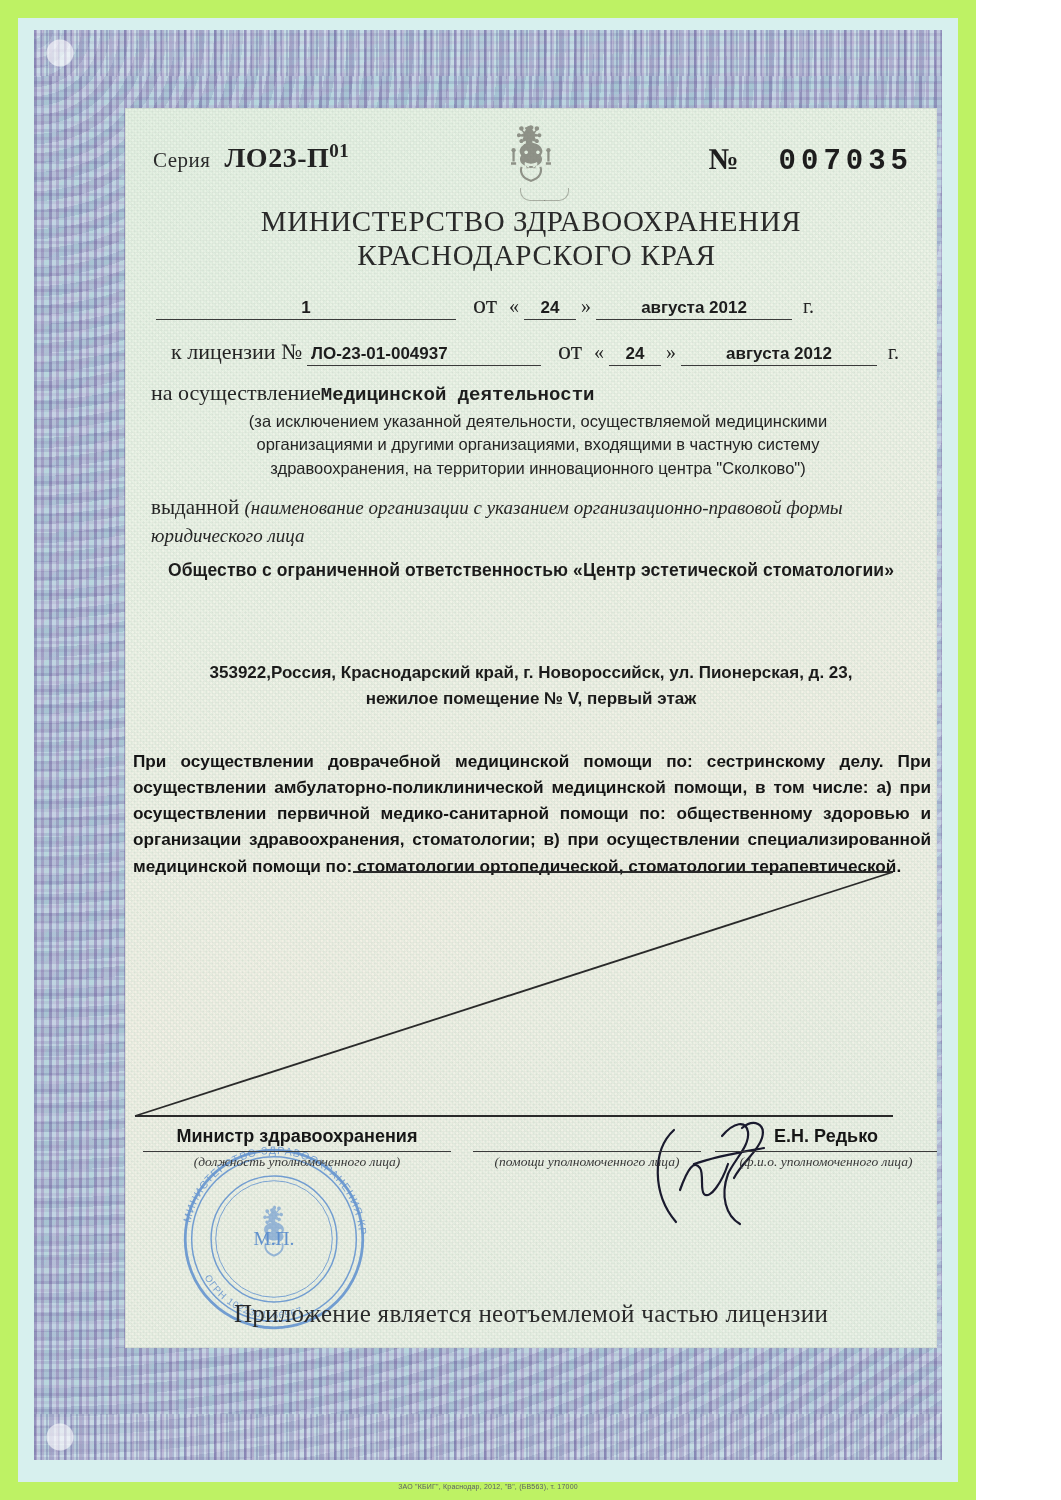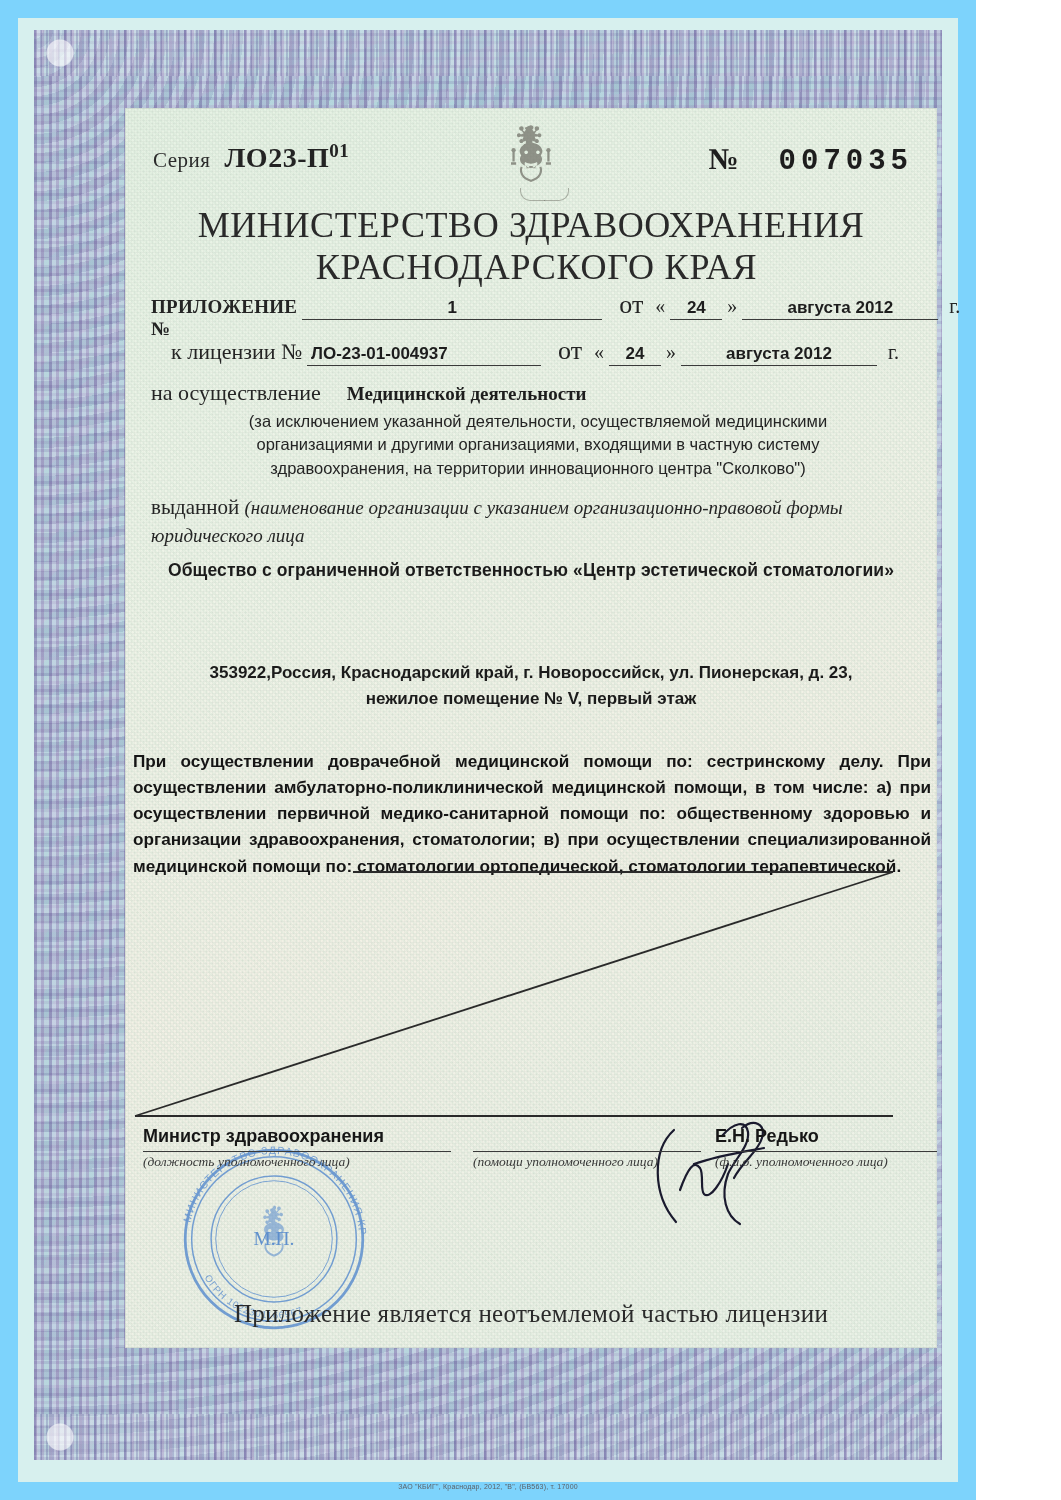--- a/index.html
+++ b/index.html
@@ -6,21 +6,21 @@
   body{
     width:1061px;height:1500px;
     font-family:"Liberation Serif", serif;
     overflow:hidden;
     position:relative;
   }
 
   
   #document{
     position:absolute;left:0;top:0;width:976px;height:1500px;
-    background:#7dd3fc;
+    background:#bef264;
   }
 
   
   #frame-outer{
     position:absolute;left:18px;top:18px;right:18px;bottom:18px;
     background:#d7f0ee;
   }
   #frame-band{
     position:absolute;left:34px;top:30px;right:34px;bottom:40px;
     background:
@@ -103,21 +103,21 @@
 
   .nomer-row{position:absolute;right:24px;top:34px;display:flex;align-items:baseline;gap:40px;}
   .nomer-sign{font-family:"Liberation Serif",serif;font-weight:bold;font-size:30px;color:#1e1e1e;}
   .nomer-value{
     font-family:"Liberation Mono", monospace;
     font-size:29px;letter-spacing:5px;color:#1d1d1d;font-weight:bold;
   }
 
   .ministry{
     position:absolute;left:0;right:0;top:96px;text-align:center;
-    font-size:36px;letter-spacing:.6px;color:#2a2a2a;line-height:1.18;
+    font-size:29px;letter-spacing:.6px;color:#2a2a2a;line-height:1.18;
   }
   .ministry div:nth-child(2){letter-spacing:.8px;padding-left:11px;}
 
   
   .form-row{
     position:absolute;left:26px;right:18px;
     display:flex;align-items:baseline;
     font-size:20px;color:#242424;
   }
   .lbl-bold{font-weight:bold;font-size:19px;letter-spacing:.3px;}
@@ -135,22 +135,22 @@
   .gap-ot{margin:0 12px;font-size:26px;}
   .quote{font-size:20px;}
   .god{margin-left:6px;font-size:20px;}
 
   #row-prilozhenie{top:182px;}
   #row-licenziya{top:228px;}
 
   .osushch-row{position:absolute;left:26px;top:272px;display:flex;align-items:baseline;}
   .osushch-label{font-size:22px;color:#252525;}
   .osushch-value{
-    font-family:Liberation Serif, serif;font-weight:bold;
-    font-size:19px;color:#1d1d1d;margin-left:26px;
+    font-family:Liberation Mono, monospace;font-weight:bold;
+    font-size:19px;color:#1d1d1d;
   }
   .osushch-note{
     position:absolute;left:60px;right:46px;top:302px;text-align:center;
     font-family:"Liberation Sans",sans-serif;font-size:16.5px;color:#242424;line-height:1.42;
   }
 
   .vydannoy{
     position:absolute;left:26px;right:24px;top:385px;
     font-size:21px;color:#252525;line-height:1.35;
   }
@@ -173,21 +173,21 @@
     font-family:"Liberation Sans",sans-serif;font-weight:bold;
     font-size:17.2px;color:#151515;line-height:1.52;
     text-align:justify;text-justify:inter-word;
   }
 
   
   #cancel-svg{position:absolute;left:0;top:0;width:812px;height:1240px;pointer-events:none;}
 
   
   .sig-block{position:absolute;left:18px;right:18px;top:1018px;height:80px;}
-  .sig-col{position:absolute;text-align:left;}
+  .sig-col{position:absolute;text-align:center;}
   .sig-top{
     font-family:"Liberation Sans",sans-serif;font-weight:bold;
     font-size:18px;color:#161616;white-space:nowrap;padding-bottom:4px;
   }
   .sig-line{border-top:1.2px solid #3a3a3a;}
   .sig-cap{
     font-size:13.5px;font-style:italic;color:#383838;padding-top:2px;white-space:nowrap;
   }
   #sig-col-post{left:0px;width:308px;}
   #sig-col-sign{left:330px;width:228px;}
@@ -252,21 +252,20 @@
       <span class="nomer-sign">№</span>
       <span class="nomer-value">007035</span>
     </div>
 
     <div class="ministry">
       <div>МИНИСТЕРСТВО ЗДРАВООХРАНЕНИЯ</div>
       <div>КРАСНОДАРСКОГО КРАЯ</div>
     </div>
 
     <div class="form-row" id="row-prilozhenie">
-      <span class="lbl-bold">ПРИЛОЖЕНИЕ №</span>
       <span class="fill num1">1</span>
       <span class="gap-ot">от</span>
       <span class="quote">«</span>
       <span class="fill narrow">24</span>
       <span class="quote">»</span>
       <span class="fill date">августа 2012</span>
       <span class="god">г.</span>
     </div>
 
     <div class="form-row" id="row-licenziya">

